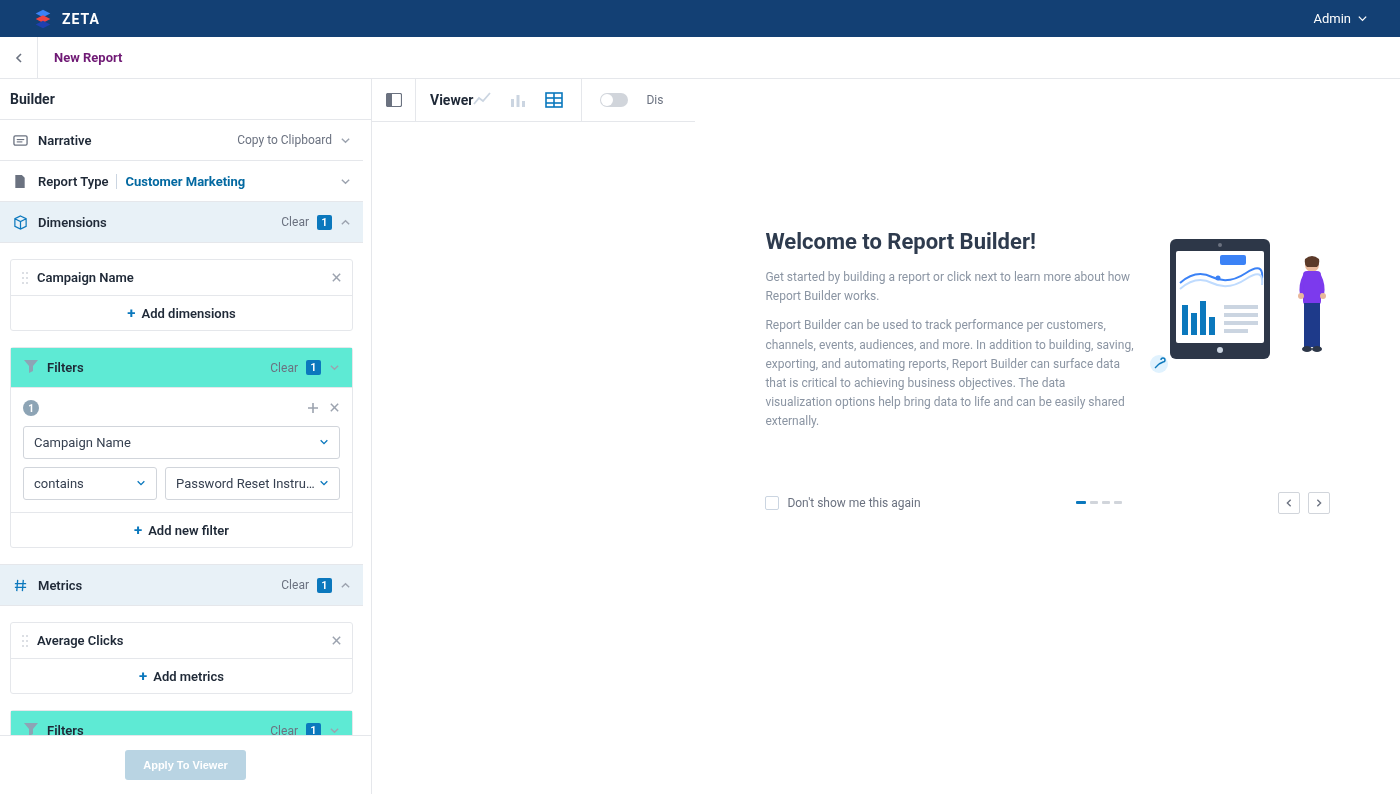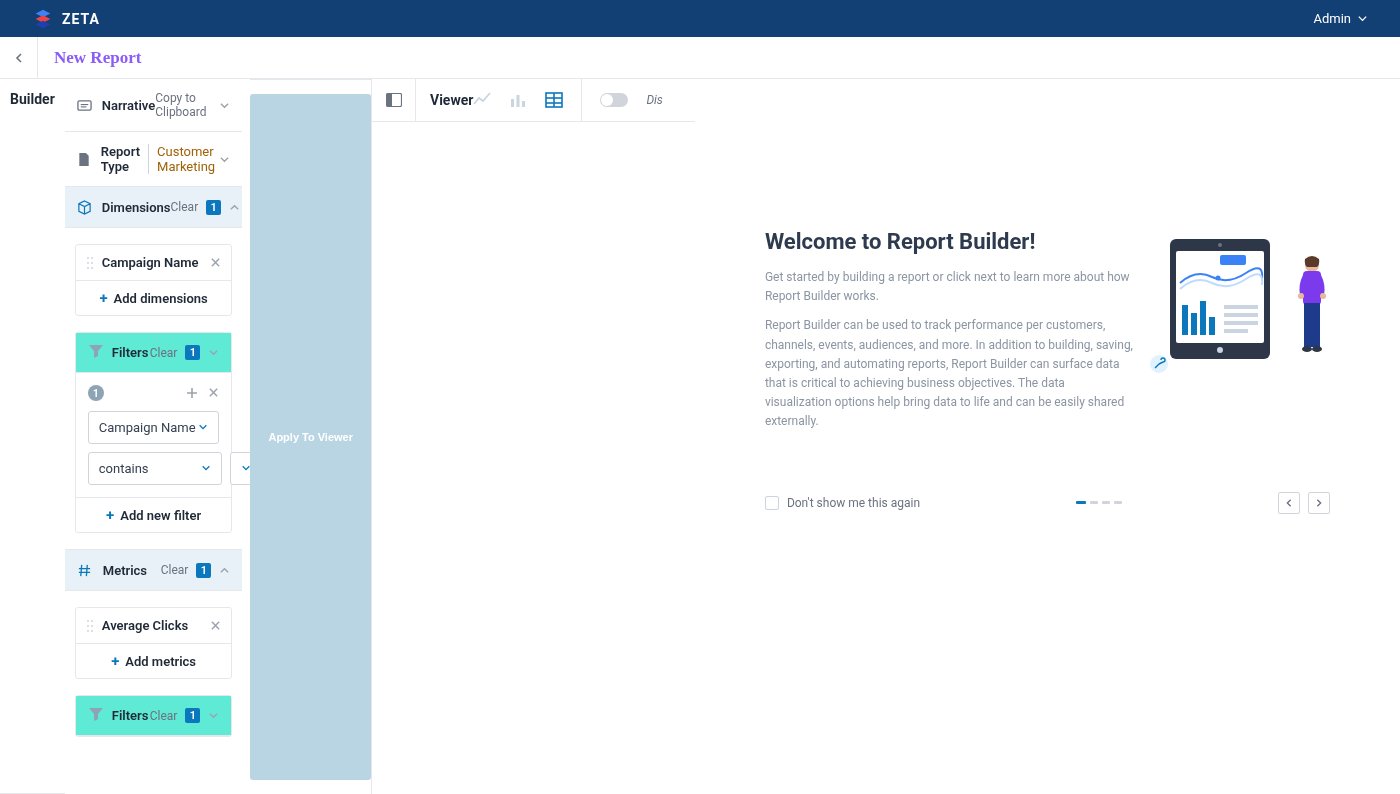--- a/index.html
+++ b/index.html
@@ -4,33 +4,33 @@
 <style>
 * { box-sizing: border-box; margin: 0; padding: 0; }
 body { font-family: -apple-system, BlinkMacSystemFont, 'Segoe UI', Roboto, sans-serif; font-size: 13px; color: #333; background: #fff; overflow: hidden; }
 .top-bar { background: #134074; height: 37px; display: flex; align-items: center; justify-content: space-between; padding: 0 32px; }
 .logo-area { display: flex; align-items: center; gap: 8px; }
 .zeta-logo { width: 22px; height: 22px; }
 .brand-name { color: #fff; font-weight: 700; letter-spacing: 1px; font-size: 14px; }
 .user-menu { color: #fff; display: flex; align-items: center; gap: 6px; cursor: pointer; font-size: 13px; }
 .header-bar { height: 42px; display: flex; align-items: center; border-bottom: 1px solid #e5e7eb; }
 .back-btn { width: 38px; height: 42px; display: flex; align-items: center; justify-content: center; cursor: pointer; border-right: 1px solid #e5e7eb; }
-.page-title { font-weight: 700; font-size: 17px; color: #8b5cf6; padding-left: 16px; font-family: Liberation Serif, serif; }
+.page-title { font-weight: 700; font-size: 13px; color: #701a75; padding-left: 16px; }
 .main-area { display: flex; height: calc(794px - 37px - 42px); }
-.sidebar { width: 372px; border-right: 1px solid #e5e7eb; display: flex; flex-direction: row; background: #fff; }
+.sidebar { width: 372px; border-right: 1px solid #e5e7eb; display: flex; flex-direction: column; background: #fff; }
 .sidebar-title { font-weight: 700; font-size: 14px; padding: 12px 10px; border-bottom: 1px solid #e5e7eb; color: #1f2937; }
 .sidebar-scroll { flex: 1; overflow-y: auto; padding-right: 8px; position: relative; }
 .sidebar-scroll::-webkit-scrollbar { width: 6px; }
 .sidebar-scroll::-webkit-scrollbar-thumb { background: #cbd5e1; border-radius: 3px; }
 .section-hdr { display: flex; align-items: center; padding: 12px 12px; border-bottom: 1px solid #e5e7eb; cursor: pointer; }
 .section-hdr.expanded { background: #e8f1f7; }
 .section-icon { width: 16px; height: 16px; margin-right: 10px; display: flex; align-items: center; justify-content: center; color: #6b7280; }
 .section-hdr.expanded .section-icon { color: #0b78bd; }
 .section-label { font-weight: 600; font-size: 13px; color: #1f2937; }
-.section-sub { color: #a16207; font-weight: 400; margin-left: 8px; padding-left: 8px; border-left: 1px solid #cbd5e1; }
+.section-sub { color: #0369a1; font-weight: 700; margin-left: 8px; padding-left: 8px; border-left: 1px solid #cbd5e1; }
 .section-right { margin-left: auto; display: flex; align-items: center; gap: 8px; }
 .clear-text { color: #6b7280; font-size: 12px; cursor: pointer; }
 .count-badge { background: #0b78bd; color: #fff; font-size: 11px; width: 15px; height: 15px; display: flex; align-items: center; justify-content: center; border-radius: 2px; font-weight: 600; }
 .chev { color: #9ca3af; cursor: pointer; display: flex; }
 .body-pad { padding: 16px 10px; border-bottom: 1px solid #e5e7eb; }
 .card { background: #fff; border: 1px solid #e5e7eb; border-radius: 3px; }
 .chip-row { display: flex; align-items: center; padding: 10px 10px; border-bottom: 1px solid #e5e7eb; }
 .chip-row:last-child { border-bottom: none; }
 .drag { color: #d1d5db; margin-right: 8px; display: flex; }
 .chip-label { font-weight: 600; font-size: 13px; color: #1f2937; }
@@ -49,21 +49,21 @@
 .filter-selects { display: flex; gap: 8px; }
 .filter-selects .select:first-child { flex: 0 0 134px; }
 .filter-selects .select:last-child { flex: 1; overflow: hidden; }
 .select-text { white-space: nowrap; overflow: hidden; text-overflow: ellipsis; }
 .apply-bar { padding: 14px 0; display: flex; justify-content: center; border-top: 1px solid #e5e7eb; }
 .apply-btn { background: #b9d4e3; color: #fff; border: none; padding: 9px 18px; font-weight: 600; font-size: 11px; border-radius: 3px; cursor: pointer; }
 .viewer { flex: 1; display: flex; flex-direction: row; }
 .viewer-header { height: 43px; display: flex; align-items: center; border-bottom: 1px solid #e5e7eb; }
 .toggle-panel { width: 44px; display: flex; align-items: center; justify-content: center; height: 100%; border-right: 1px solid #e5e7eb; cursor: pointer; }
 .viewer-title { font-weight: 700; font-size: 14px; padding-left: 14px; color: #1f2937; }
-.viewer-tools { margin-left: auto; display: flex; align-items: center; gap: 18px; padding-right: 32px; height: 100%; font-style: italic; }
+.viewer-tools { margin-left: auto; display: flex; align-items: center; gap: 18px; padding-right: 32px; height: 100%; }
 .vtool { color: #cbd5e1; cursor: pointer; display: flex; }
 .vtool.active { color: #0b78bd; }
 .vdivider { width: 1px; height: 100%; background: #e5e7eb; }
 .switch { width: 28px; height: 14px; background: #d1d5db; border-radius: 7px; position: relative; cursor: pointer; }
 .switch::after { content: ''; position: absolute; width: 12px; height: 12px; background: #fff; border-radius: 50%; top: 1px; left: 1px; }
 .viewer-body { flex: 1; position: relative; padding: 150px 70px 0 70px; }
 .welcome { display: flex; gap: 16px; max-width: 600px; margin: 0 auto; }
 .welcome-text { flex: 1; }
 .welcome-title { font-size: 22px; font-weight: 700; color: #2e3b4e; margin-bottom: 14px; }
 .welcome-p { font-size: 12px; line-height: 1.6; color: #8b95a3; margin-bottom: 10px; }

